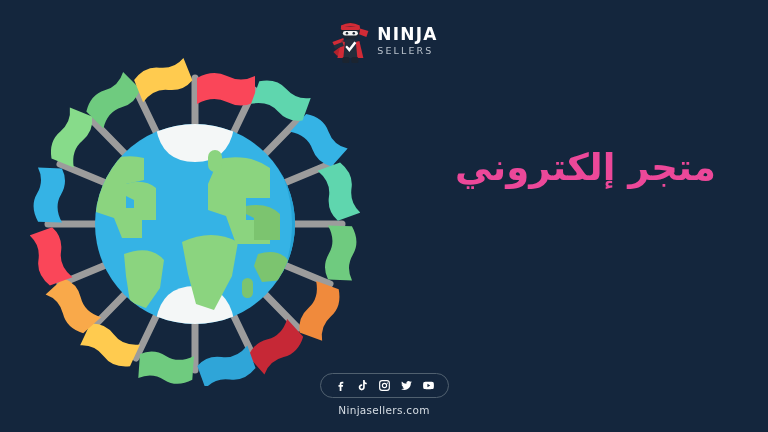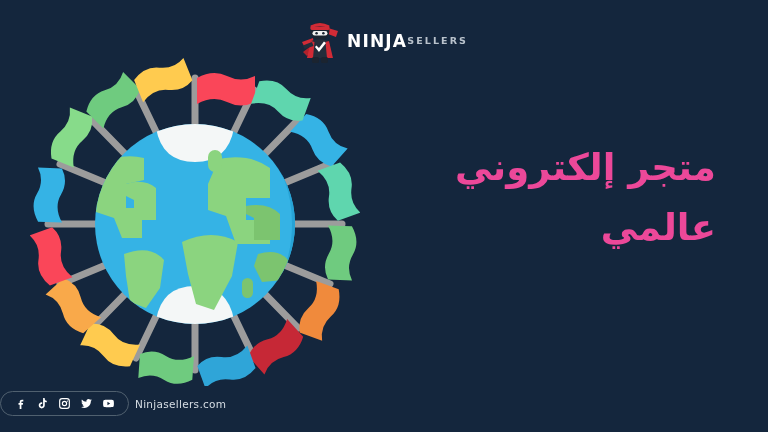--- a/index.html
+++ b/index.html
@@ -22,31 +22,31 @@
     position: absolute;
     top: 18px;
     left: 50%;
     transform: translateX(-50%);
     display: flex;
     align-items: center;
     gap: 7px;
     height: 46px;
   }
   .logo-mark { width: 40px; height: 46px; display: block; }
-  .logo-text { display: flex; flex-direction: row; line-height: 1; }
+  .logo-text { display: flex; flex-direction: column; line-height: 1; }
   .logo-title {
     font-size: 17px;
     font-weight: bold;
     color: #ffffff;
     letter-spacing: 1.2px;
     font-family: "DejaVu Sans", "Liberation Sans", sans-serif;
   }
   .logo-sub {
     font-size: 9.5px;
-    font-weight: bold;
+    font-weight: normal;
     color: #b9c2cc;
     letter-spacing: 2.1px;
     margin-top: 3px;
   }
 
   
   .globe-wrap {
     position: absolute;
     left: 30px;
     top: 56px;
@@ -72,21 +72,21 @@
   }
   .headline-line { display: block; white-space: nowrap; }
 
   
   .footer {
     position: absolute;
     left: 0;
     right: 0;
     bottom: 16px;
     display: flex;
-    flex-direction: row;
+    flex-direction: column;
     align-items: center;
     gap: 6px;
   }
   .social-pill {
     display: flex;
     align-items: center;
     justify-content: center;
     gap: 9px;
     padding: 4px 13px;
     border: 1.4px solid #50606f;
@@ -260,21 +260,20 @@
 
         <rect x="212" y="222" width="11" height="20" rx="5.5" fill="#7cc46f"></rect>
 
         <path d="M228 198 q20 -6 30 6 l-4 20 l-22 2 l-8 -16 Z" fill="#7cc46f"></path>
       </g>
     </svg>
   </div>
 
   <div class="headline">
     <span class="headline-line">متجر إلكتروني</span>
-    <span class="headline-line">عالمي</span>
   </div>
 
   <div class="footer">
     <div class="social-pill">
       <svg class="social-icon" viewBox="0 0 24 24">
         <path d="M14.6 8.2h2.6V5.1h-2.6c-2.4 0-4.1 1.7-4.1 4v1.9H8.3v3.1h2.2V22h3.2v-7.9h2.6l.5-3.1h-3.1V9.1c0-.5.4-.9.9-.9z"></path>
       </svg>
       <svg class="social-icon" viewBox="0 0 24 24">
         <path d="M16.1 2h-3v13.3c0 1.4-1.1 2.5-2.5 2.5s-2.5-1.1-2.5-2.5 1.1-2.5 2.5-2.5c.3 0 .6 0 .8.1V9.8c-.3 0-.5-.1-.8-.1-3.1 0-5.6 2.5-5.6 5.6S7.5 21 10.6 21s5.6-2.5 5.6-5.6V8.6c1 .8 2.3 1.3 3.7 1.3V6.8c-2.1 0-3.8-1.7-3.8-3.8V2z"></path>
       </svg>

